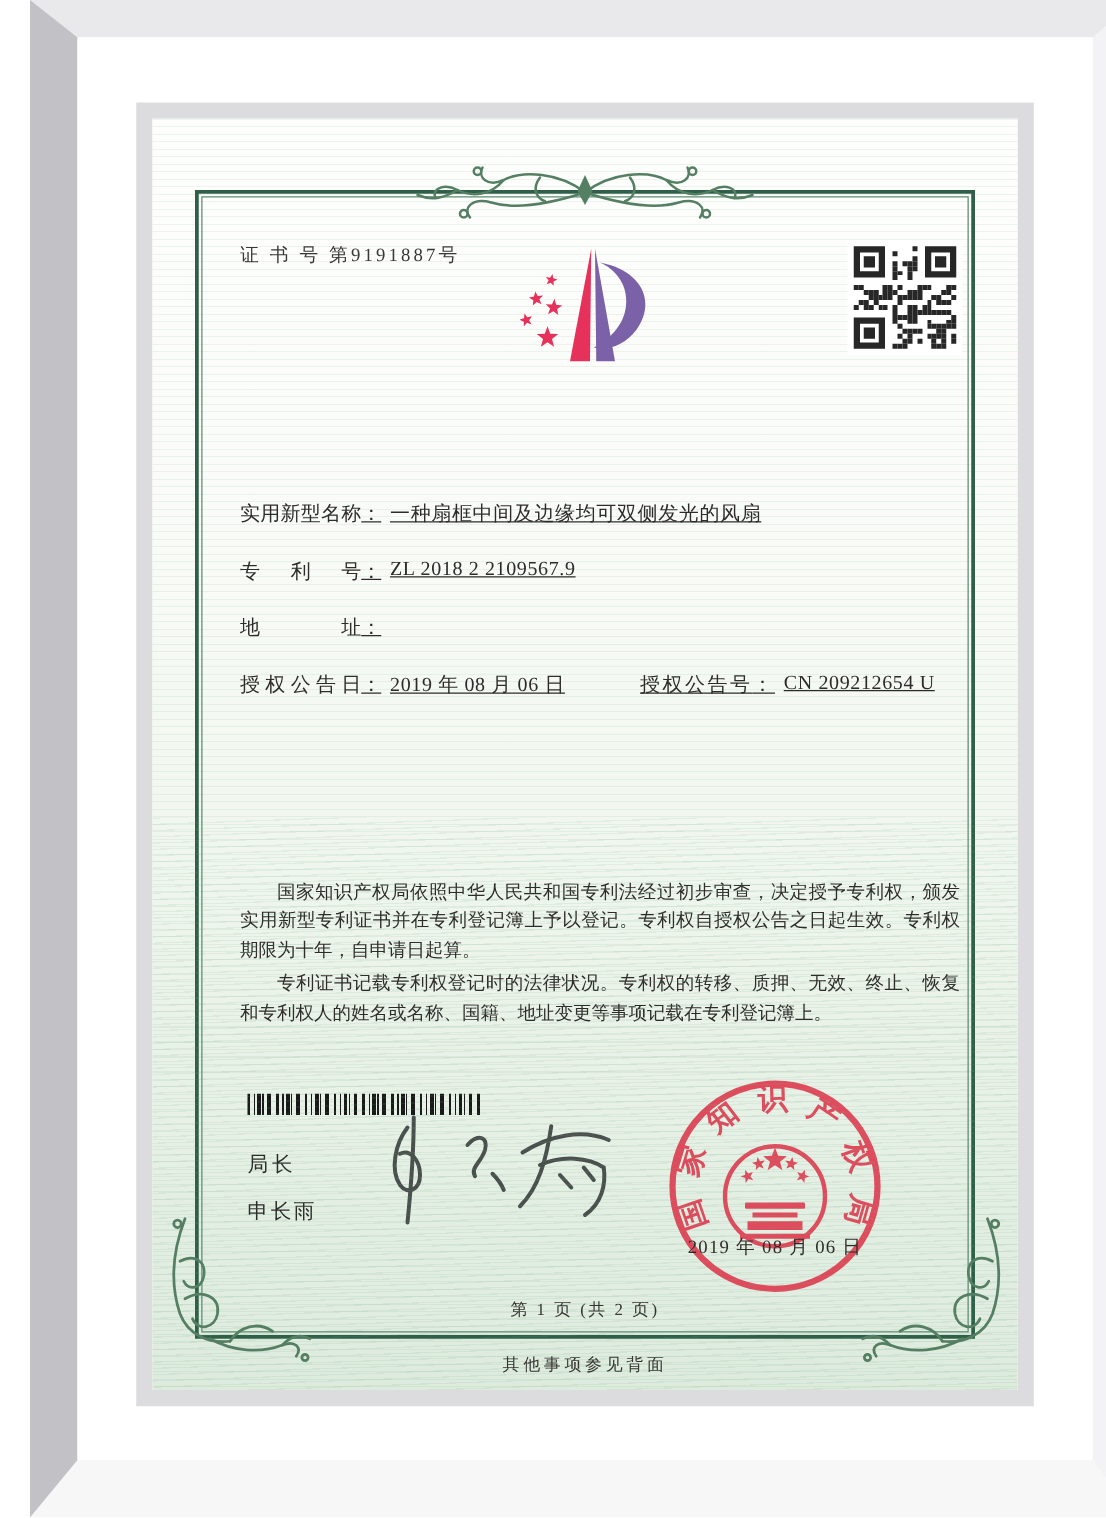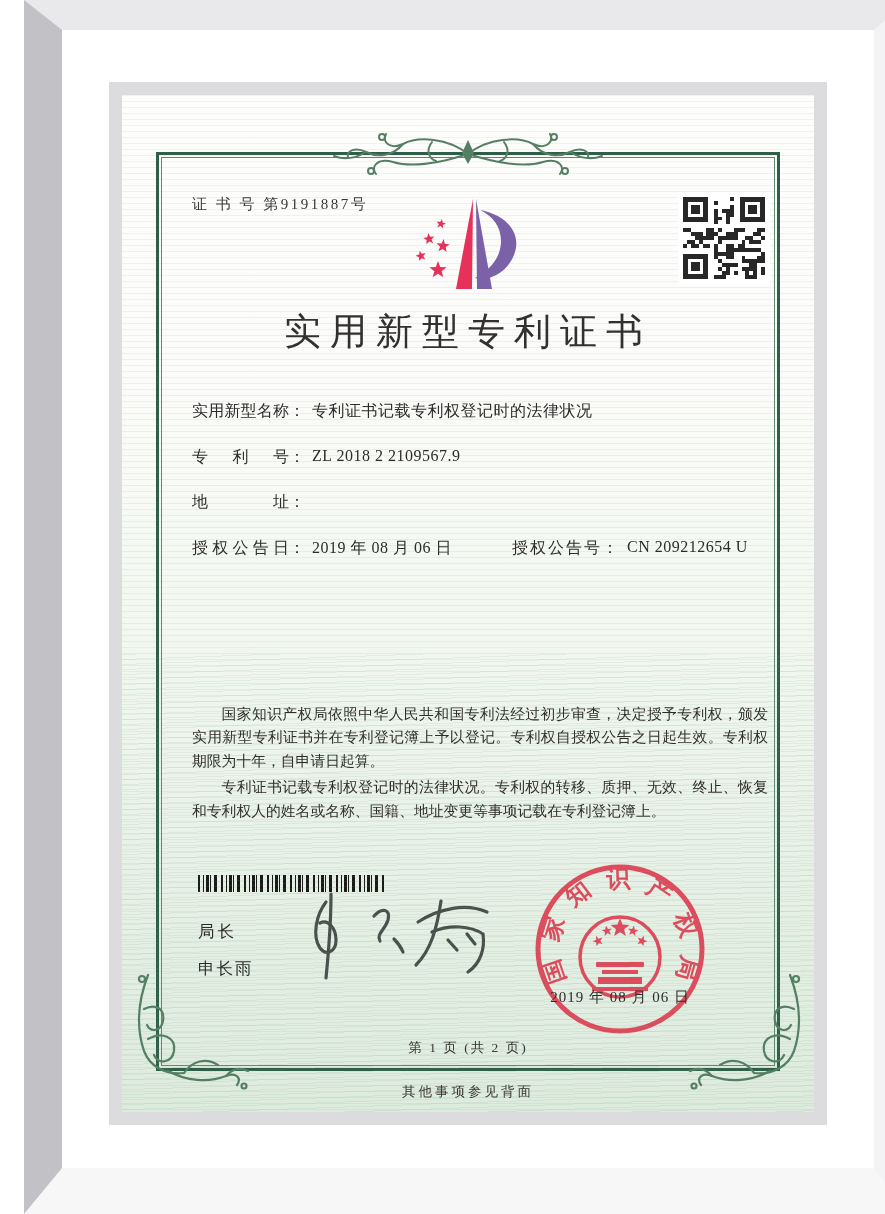--- a/index.html
+++ b/index.html
@@ -60,21 +60,21 @@
     grid-template-rows:repeat(21,1fr);grid-template-columns:repeat(21,1fr);}
   .qr-grid i{background:#272727;display:block;}
   .qf{position:absolute;width:25px;height:25px;border:5px solid #272727;background:#fff;box-sizing:border-box;}
   .qf::after{content:"";position:absolute;inset:3px;background:#272727;}
   .qf.tl{left:5px;top:5px}.qf.tr{right:5px;top:5px}.qf.bl{left:5px;bottom:5px}
   .title{
     position:absolute;left:0;right:0;top:212px;text-align:center;
     font-size:37px;font-weight:500;letter-spacing:9px;color:#333130;
   }
   
-  .fields{position:absolute;left:70px;right:44px;top:306px;font-size:16px;}
+  .fields{position:absolute;left:70px;right:44px;top:306px;font-size:16px;text-decoration:underline;}
   .frow{display:flex;align-items:flex-start;height:45.5px;}
   .flabel{flex:none;white-space:nowrap;}
   .flabel .jt{display:inline-block;width:97px;text-align:justify;text-align-last:justify;}
   .fvalue{margin-left:7px;white-space:nowrap;letter-spacing:.5px;}
   .pair2{margin-left:60px;display:flex;}
   .pair2 .flabel{letter-spacing:2px;}
   
   .paras{position:absolute;left:70px;right:46px;top:608px;
     font-size:14.8px;line-height:23.4px;text-align:justify;color:#2e2c2a;}
   .paras p{margin:0 0 3px 0;text-indent:2em;}
@@ -287,26 +287,25 @@
               <i style="grid-area:21/11"></i>
               <i style="grid-area:21/17"></i>
               <i style="grid-area:21/18"></i>
               <i style="grid-area:21/19"></i>
             </div>
       <div class="qf tl"></div>
       <div class="qf tr"></div>
       <div class="qf bl"></div>
     </div>
 
-    <div class="title">实用新型专利证书</div>
 
     <div class="fields">
       <div class="frow">
         <span class="flabel"><span class="jt">实用新型名称</span><span>：</span></span>
-        <span class="fvalue">专利证书记载专利权登记时的法律状况</span>
+        <span class="fvalue">一种扇框中间及边缘均可双侧发光的风扇</span>
       </div>
       <div class="frow">
         <span class="flabel"><span class="jt">专利号</span><span>：</span></span>
         <span class="fvalue">ZL 2018 2 2109567.9</span>
       </div>
       <div class="frow">
         <span class="flabel"><span class="jt">地址</span><span>：</span></span>
       </div>
       <div class="frow">
         <span class="flabel"><span class="jt">授权公告日</span><span>：</span></span>

